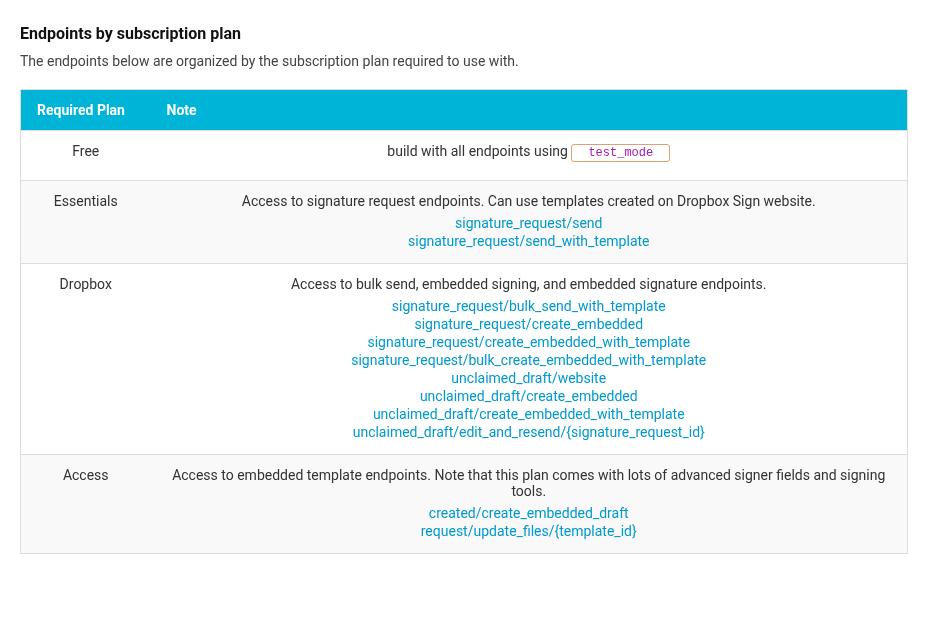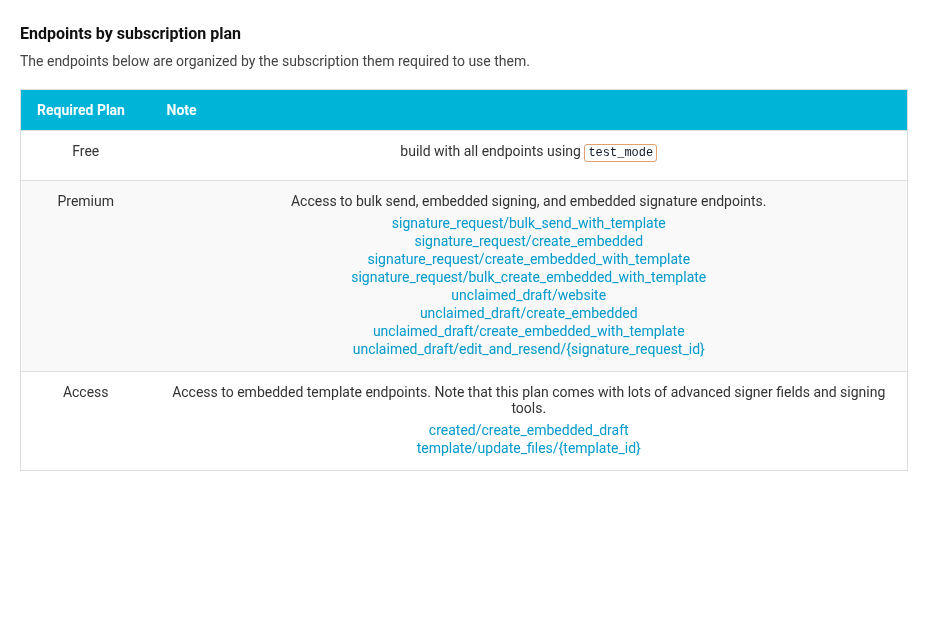--- a/index.html
+++ b/index.html
@@ -88,63 +88,71 @@
       display: block;
       margin-bottom: 2px;
       text-decoration: none;
       cursor: pointer;
     }
 
     .code-badge {
       display: inline-block;
       background: #fff;
       border: 1px solid #e0a070;
-      color: #0f172a;
+      color: #a21caf;
       font-family: 'Courier New', Courier, monospace;
       font-size: 12px;
-      padding: 1px 3px;
+      padding: 1px 16px;
       border-radius: 3px;
     }
   </style>
 </head>
 <body>
 
 <h1 class="page-title">Endpoints by subscription plan</h1>
-<p class="page-description">The endpoints below are organized by the subscription them required to use them.</p>
+<p class="page-description">The endpoints below are organized by the subscription plan required to use with.</p>
 
 <table>
   <thead>
     <tr>
       <th>Required Plan</th>
       <th>Note</th>
     </tr>
   </thead>
   <tbody id="table-body">
   <tr>
         <td>Free</td>
         <td>
           <p class="note-text">build with all endpoints using <span class="code-badge">test_mode</span></p>
         </td>
       </tr>
       <tr>
-        <td>Premium</td>
+        <td>Essentials</td>
+        <td>
+          <p class="note-text">Access to signature request endpoints. Can use templates created on Dropbox Sign website.</p>
+          <a class="link-item" href="#">signature_request/send</a>
+          <a class="link-item" href="#">signature_request/send_with_template</a>
+        </td>
+      </tr>
+      <tr>
+        <td>Dropbox</td>
         <td>
           <p class="note-text">Access to bulk send, embedded signing, and embedded signature endpoints.</p>
           <a class="link-item" href="#">signature_request/bulk_send_with_template</a>
           <a class="link-item" href="#">signature_request/create_embedded</a>
           <a class="link-item" href="#">signature_request/create_embedded_with_template</a>
           <a class="link-item" href="#">signature_request/bulk_create_embedded_with_template</a>
           <a class="link-item" href="#">unclaimed_draft/website</a>
           <a class="link-item" href="#">unclaimed_draft/create_embedded</a>
           <a class="link-item" href="#">unclaimed_draft/create_embedded_with_template</a>
           <a class="link-item" href="#">unclaimed_draft/edit_and_resend/{signature_request_id}</a>
         </td>
       </tr>
       <tr>
         <td>Access</td>
         <td>
           <p class="note-text">Access to embedded template endpoints. Note that this plan comes with lots of advanced signer fields and signing tools.</p>
           <a class="link-item" href="#">created/create_embedded_draft</a>
-          <a class="link-item" href="#">template/update_files/{template_id}</a>
+          <a class="link-item" href="#">request/update_files/{template_id}</a>
         </td>
       </tr>
     </tbody>
 </table>
 
 </body></html>

